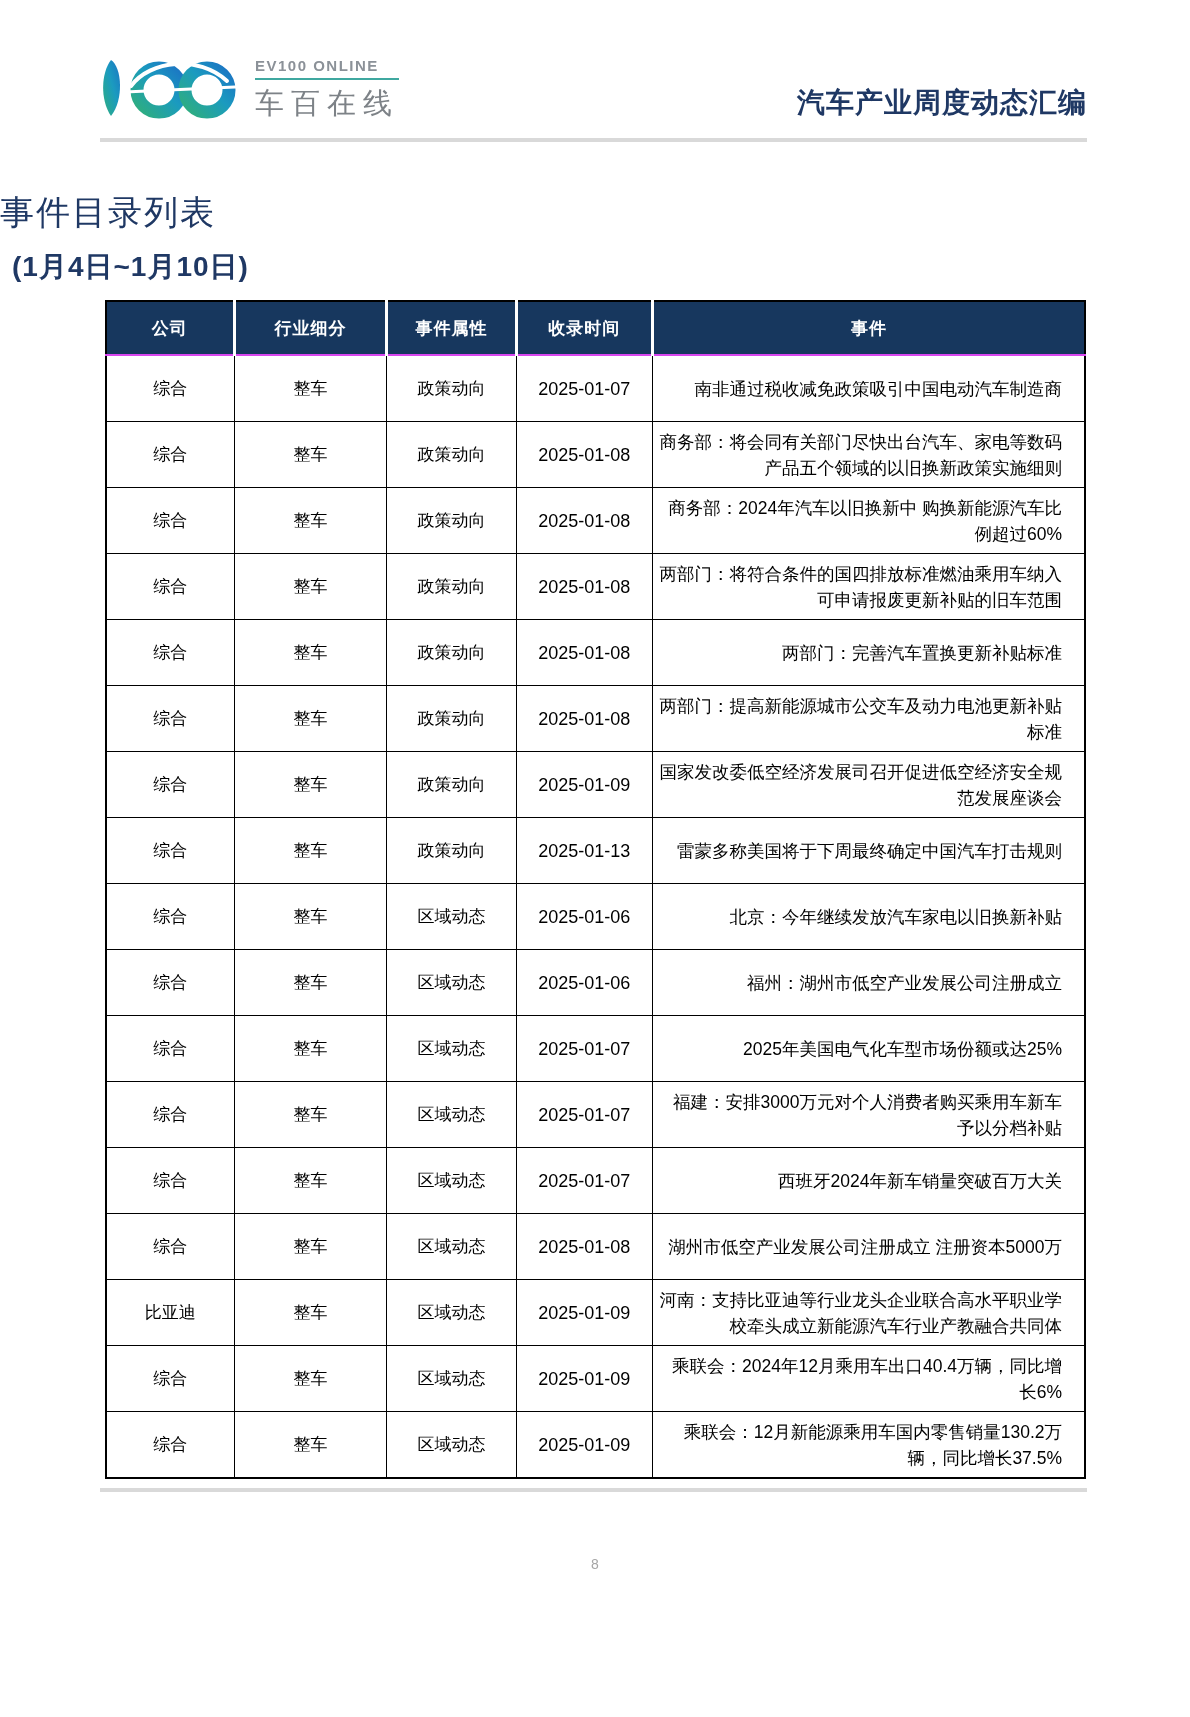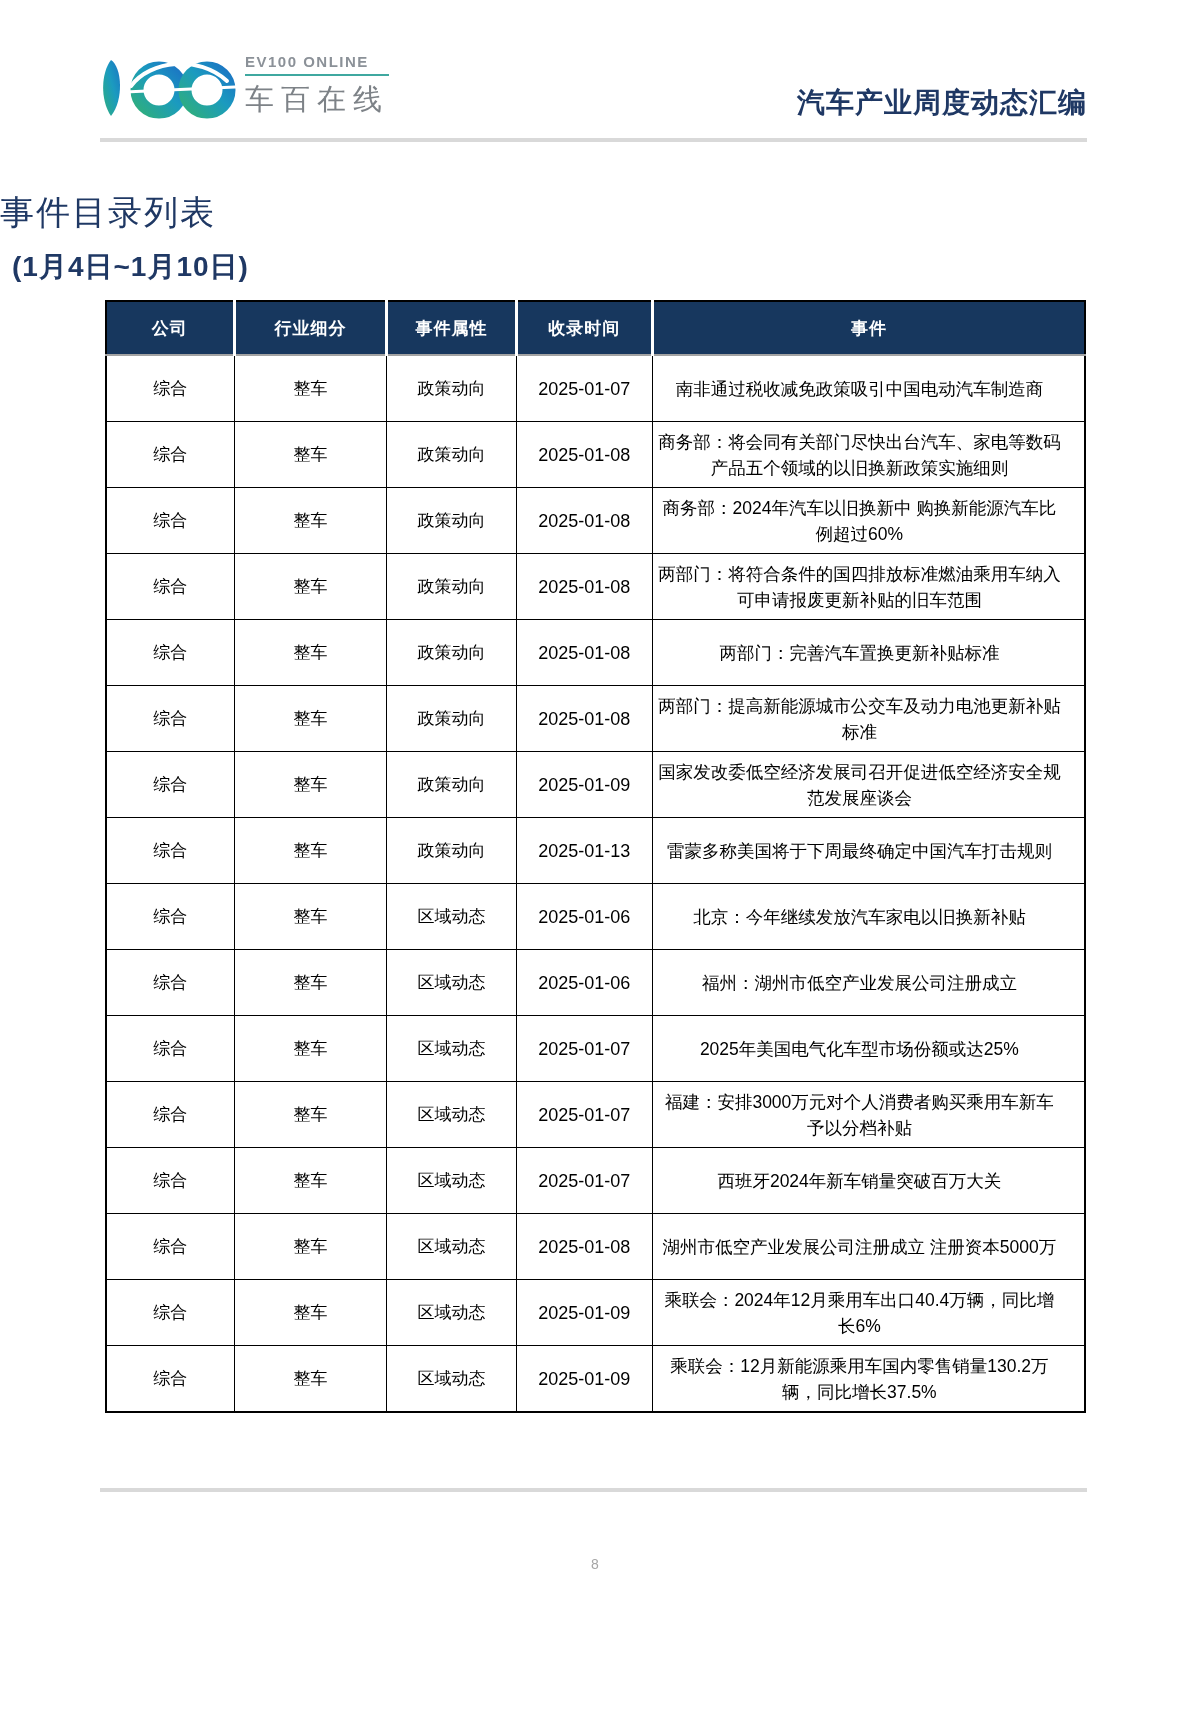--- a/index.html
+++ b/index.html
@@ -5,21 +5,21 @@
   html,body{margin:0;padding:0;}
   body{
     width:1190px;height:1717px;position:relative;background:#ffffff;
     font-family:"Liberation Sans","DejaVu Sans",sans-serif;
     color:#000;
   }
   .page{position:absolute;inset:0;overflow:hidden;}
 
   
   .header{position:absolute;top:48px;left:95px;right:103px;height:82px;}
-  .logo{position:absolute;left:0;top:0;display:flex;align-items:center;}
+  .logo{position:absolute;left:0;top:0;display:flex;align-items:flex-end;gap:10px;}
   .logo-text{display:flex;flex-direction:column;justify-content:center;}
   .logo-en{font-size:15px;letter-spacing:1.5px;color:#8b9198;font-weight:600;}
   .logo-rule{height:2px;background:var(--accent-teal);margin:4px 0 4px 0;width:100%;}
   .logo-cn{font-size:29px;letter-spacing:7px;color:#7d8287;font-weight:500;}
   .doc-title{
     position:absolute;right:0;top:36px;
     font-size:28px;font-weight:bold;
     color:var(--navy);letter-spacing:1px;
   }
   .header-rule{position:absolute;top:138px;left:100px;right:103px;height:4px;background:var(--rule-gray);}
@@ -33,31 +33,31 @@
     position:absolute;top:248px;left:12px;width:100%;
     font-size:28px;font-weight:bold;color:var(--navy);letter-spacing:1px;
   }
 
   
   .table-wrap{position:absolute;top:300px;left:105px;right:104px;}
   table{width:100%;border-collapse:collapse;table-layout:fixed;border:2px solid #000;}
   thead th{
     background:var(--header-bg);color:#fff;font-size:17px;font-weight:bold;
     height:50px;text-align:center;vertical-align:middle;
-    border-left:3px solid #fff;border-bottom:2px solid #a3a3a3;
+    border-left:3px solid #fff;border-bottom:2px solid #d946ef;
     letter-spacing:1px;
   }
   thead th:first-child{border-left:none;}
   tbody td{
     border:1.5px solid #000;height:61px;vertical-align:middle;
     font-size:17px;line-height:26px;background:#fff;
   }
   td.c-company,td.c-segment,td.c-attr,td.c-date{text-align:center;}
   td.c-date{font-size:18px;letter-spacing:0px;font-family:"Liberation Sans","DejaVu Sans",sans-serif;margin-left:44px;}
-  td.c-event{text-align:center;padding:2px 22px 2px 4px;font-size:17.5px;}
+  td.c-event{text-align:right;padding:2px 22px 2px 4px;font-size:17.5px;}
 
   
   .footer-rule{position:absolute;top:1488px;left:100px;right:103px;height:4px;background:var(--rule-gray);}
   .page-number{
     position:absolute;top:1556px;left:0;width:100%;text-align:center;
     font-size:14px;color:#a6a6a6;
   }
 </style>
 </head>
 <body style="--navy: #1F3864; --header-bg: #17375E; --accent-teal: #3FA8A0; --accent-blue: #1B74C4; --accent-green: #2FAE7D; --rule-gray: #D9D9D9;">
@@ -207,20 +207,27 @@
     <td class="c-event">西班牙2024年新车销量突破百万大关</td>
   </tr>
           <tr>
     <td class="c-company">综合</td>
     <td class="c-segment">整车</td>
     <td class="c-attr">区域动态</td>
     <td class="c-date">2025-01-08</td>
     <td class="c-event">湖州市低空产业发展公司注册成立 注册资本5000万</td>
   </tr>
           <tr>
+    <td class="c-company">比亚迪</td>
+    <td class="c-segment">整车</td>
+    <td class="c-attr">区域动态</td>
+    <td class="c-date">2025-01-09</td>
+    <td class="c-event">河南：支持比亚迪等行业龙头企业联合高水平职业学校牵头成立新能源汽车行业产教融合共同体</td>
+  </tr>
+          <tr>
     <td class="c-company">综合</td>
     <td class="c-segment">整车</td>
     <td class="c-attr">区域动态</td>
     <td class="c-date">2025-01-09</td>
     <td class="c-event">乘联会：2024年12月乘用车出口40.4万辆，同比增长6%</td>
   </tr>
           <tr>
     <td class="c-company">综合</td>
     <td class="c-segment">整车</td>
     <td class="c-attr">区域动态</td>

